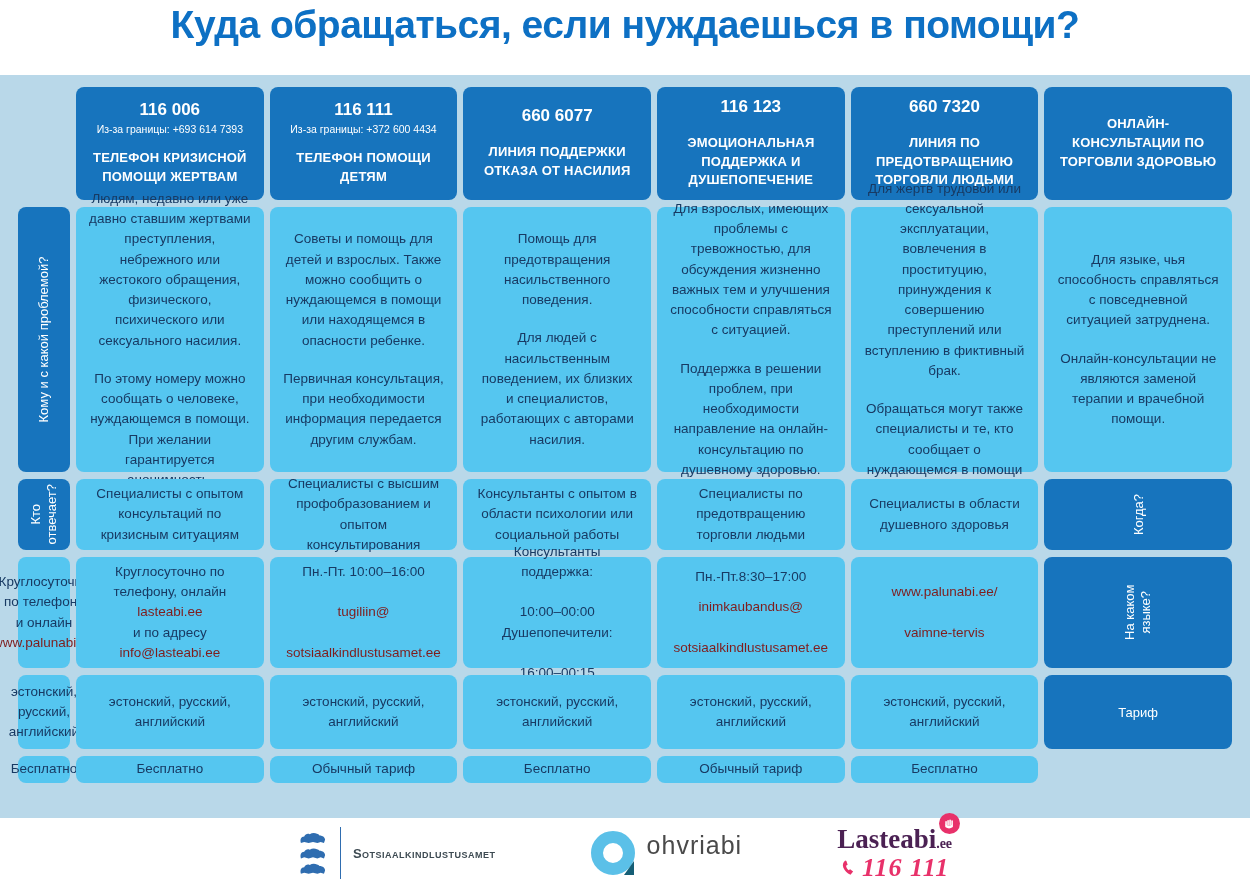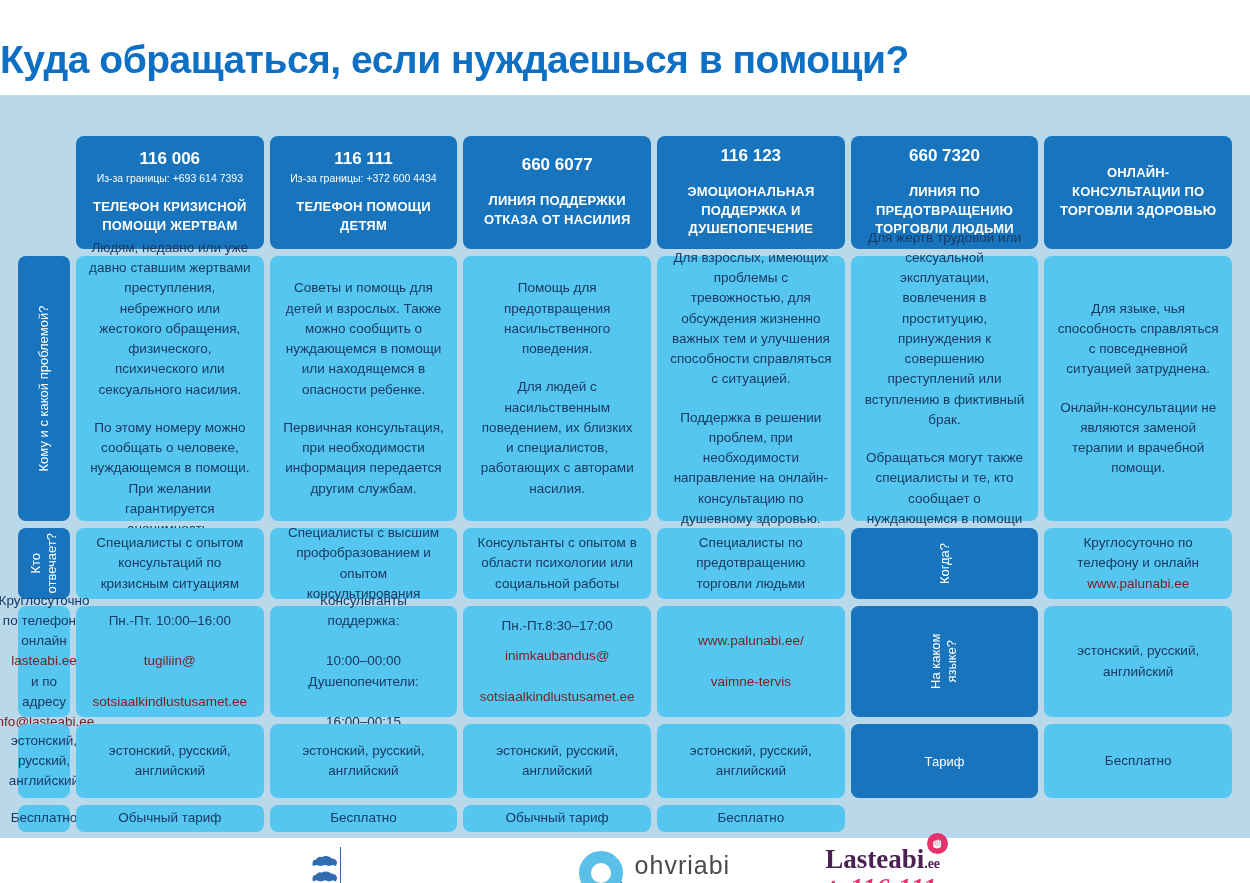--- a/index.html
+++ b/index.html
@@ -1,22 +1,22 @@
 <!DOCTYPE html>
 <html><head>
 <meta charset="utf-8">
 <style>
   * { margin:0; padding:0; box-sizing:border-box; }
   body { font-family:"Liberation Sans","DejaVu Sans",sans-serif; background:#fff; }
   .page { width:1250px; height:883px; background:#fff; overflow:hidden; position:relative; }
 
-  .title-bar { height:70px; display:flex; align-items:center; justify-content:flex-start; background:#fff;margin-top:25px; }
+  .title-bar { height:50px; display:flex; align-items:center; justify-content:center; background:#fff; }
   .page-title { color:#0d70c4; font-size:39px; font-weight:700; letter-spacing:-0.5px; }
 
-  .band { background:#b9d8e9; height:743px; padding:41px 18px 0 18px; }
+  .band { background:#b9d8e9; height:743px; padding:12px 18px 0 18px;margin-top:25px; }
 
   .grid {
     display:grid;
     grid-template-columns:52px repeat(6,1fr);
     grid-template-rows:113px 265px 71px 111px 74px 27px;
     column-gap:6px; row-gap:7px;
   }
   .hcell, .lcell { background:#1774bd; border-radius:8px; color:#fff; }
   .hcell { display:flex; flex-direction:column; align-items:center; justify-content:center; text-align:center; padding:8px 10px; }
   .hcell.name-only { justify-content:center; }
@@ -32,21 +32,21 @@
   .spacer { background:transparent; }
 
   .cell { background:#55c6f0; border-radius:8px; color:#183a63; display:flex; flex-direction:column;
           align-items:center; justify-content:center; text-align:center; padding:10px 13px;
           font-size:13.5px; line-height:1.5; }
   .cell p { margin:9px 0; }
   .vgap { height:16px; }
   .cell-link { color:#7f1d1d; }
 
   .footer { height:70px; display:flex; align-items:center; justify-content:center; gap:95px; background:#fff; }
-  .agency { display:flex; align-items:flex-end; }
+  .agency { display:flex; align-items:center; gap:12px; }
   .agency-divider { width:1px; height:52px; background:#2f6db0; }
   .agency-name { font-variant:small-caps; font-size:13px; letter-spacing:0.5px; color:#3d4a52; font-weight:600; }
 
   .ohvriabi { display:flex; align-items:flex-start; gap:12px; }
   .oh-ring { position:relative; width:44px; height:44px; }
   .oh-circle { width:44px; height:44px; border:12px solid #5bc0e8; border-radius:50%; }
   .oh-tail { position:absolute; right:1px; bottom:0px; width:0; height:0;
              border-left:10px solid transparent; border-bottom:14px solid #155e75; }
   .oh-text { font-size:25px; color:#4a4a4a; letter-spacing:1px; }
 
@@ -130,20 +130,21 @@
           <p>Онлайн-консультации не являются заменой терапии и врачебной помощи.</p>
         </div>
 
       <div class="lcell">
         <span class="vtext wrap2" style="width:72px;">Кто отвечает?</span>
       </div>
       <div class="cell">Специалисты с опытом консультаций по кризисным ситуациям</div>
       <div class="cell">Специалисты с высшим профобразованием и опытом консультирования</div>
       <div class="cell">Консультанты с опытом в области психологии или социальной работы</div>
       <div class="cell">Специалисты по предотвращению торговли людьми</div>
+      <div class="cell">Специалисты в области душевного здоровья</div>
 
       <div class="lcell">
         <span class="vtext">Когда?</span>
       </div>
       <div class="cell">
           <span>Круглосуточно по телефону и онлайн </span>
           <span class="cell-link">www.palunabi.ee</span>
         </div>
       <div class="cell">
           <span>Круглосуточно по телефону, онлайн </span>

